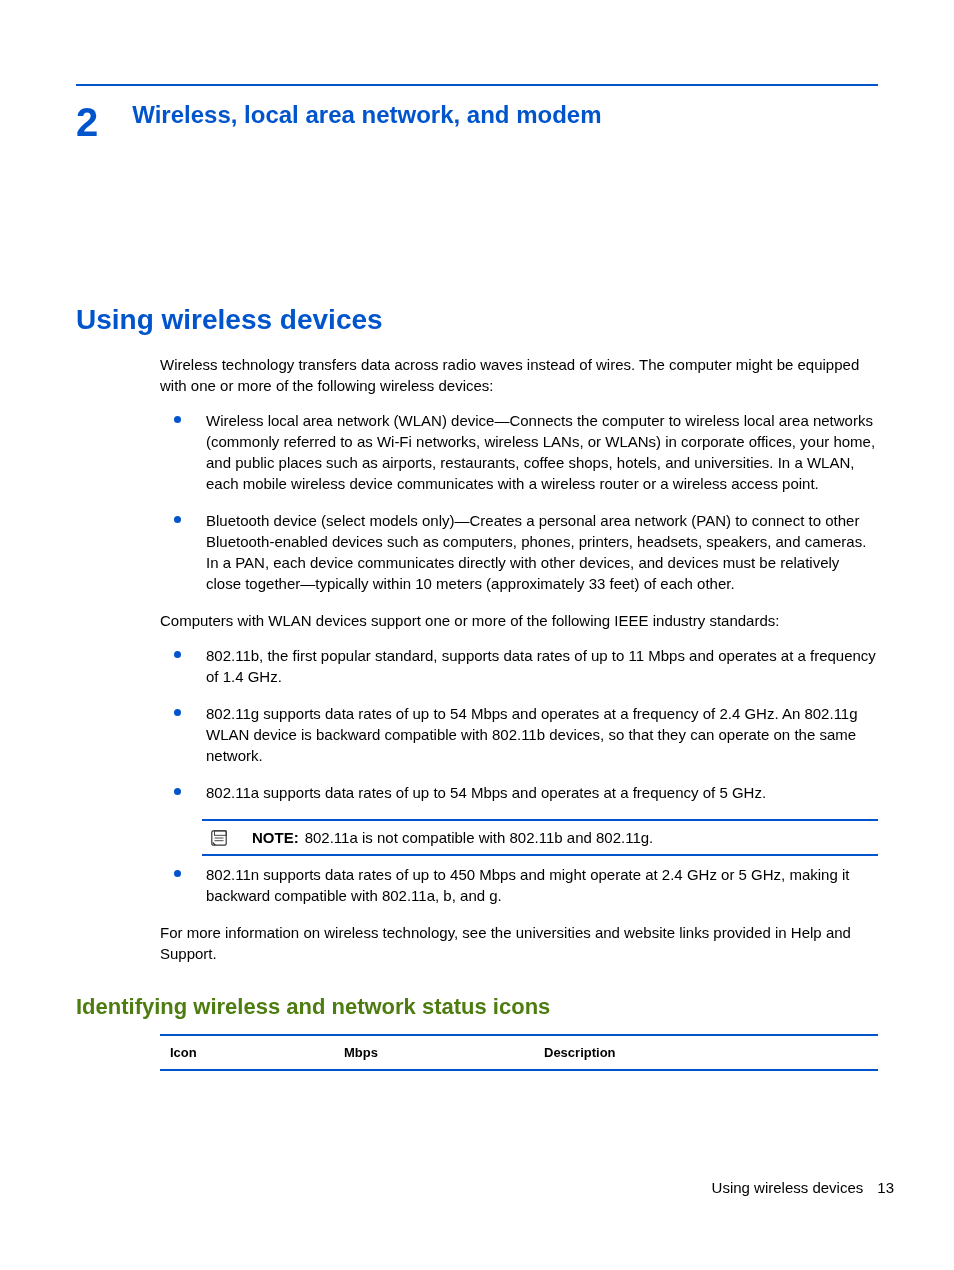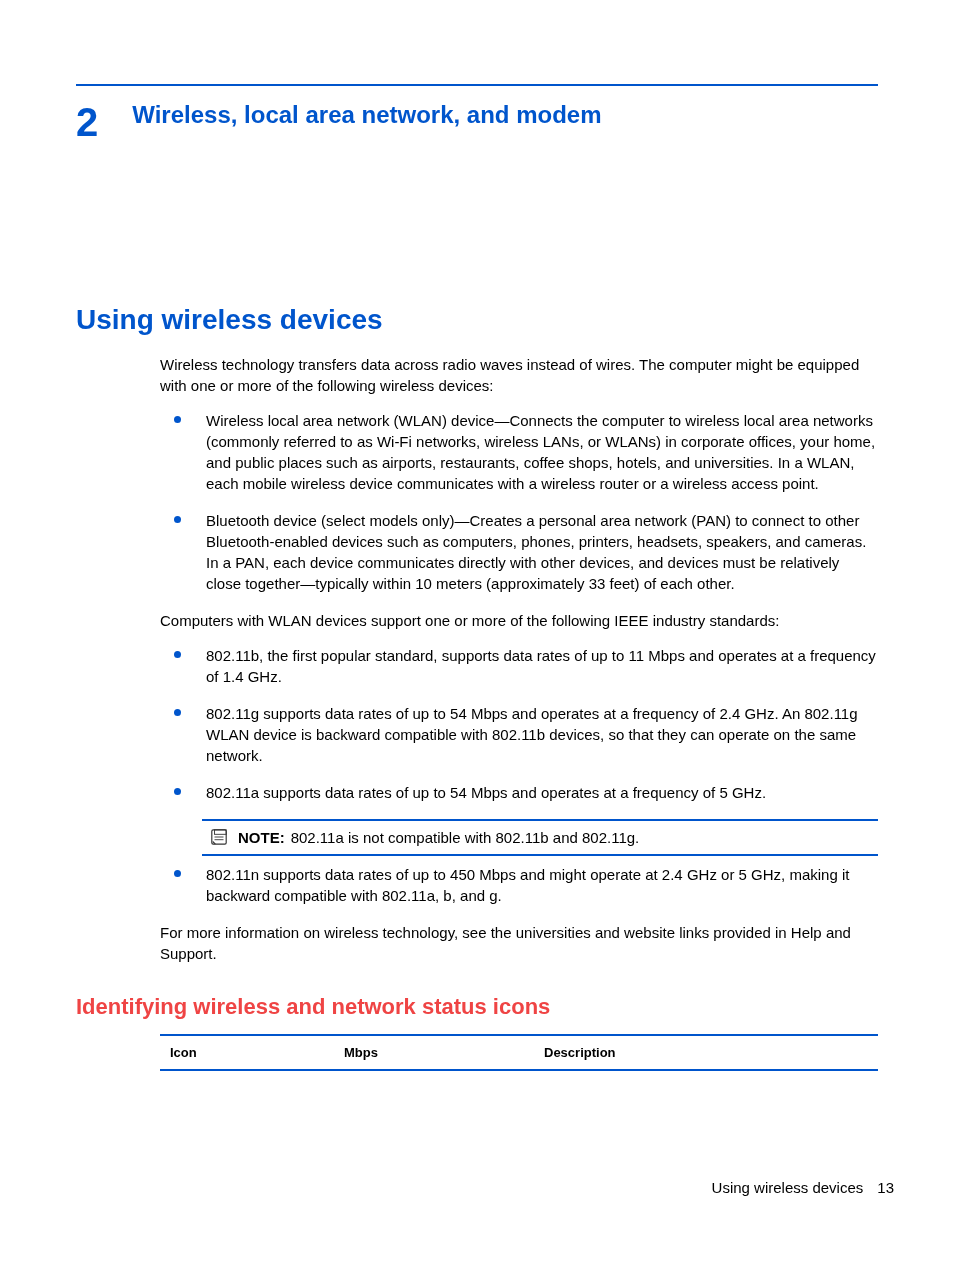--- a/index.html
+++ b/index.html
@@ -40,21 +40,21 @@
     font-weight: 700;
     line-height: 1.25;
   }
   h2.section {
     color: #0055cc;
     font-size: 28px;
     font-weight: 700;
     margin: 0 0 18px 0;
   }
   h3.subsection {
-    color: #ef4444;
+    color: #4d7c0f;
     font-size: 22px;
     font-weight: 700;
     margin: 30px 0 14px 0;
   }
   .body-text {
     font-size: 15px;
     line-height: 1.4;
     margin: 0 0 14px 0;
   }
   .indented {
@@ -83,22 +83,22 @@
     background: #0055cc;
   }
   .note-box {
     margin: 4px 0 8px 126px;
     border-top: 2px solid #0055cc;
     border-bottom: 2px solid #0055cc;
     padding: 6px 8px 6px 8px;
     font-size: 15px;
     line-height: 1.4;
     display: flex;
-    align-items: flex-start;
-    gap: 10px;
+    align-items: center;
+    gap: 24px;
   }
   .note-icon {
     width: 18px;
     height: 18px;
     flex-shrink: 0;
     display: inline-block;
     margin-top: 1px;
   }
   .note-label {
     font-weight: 700;

